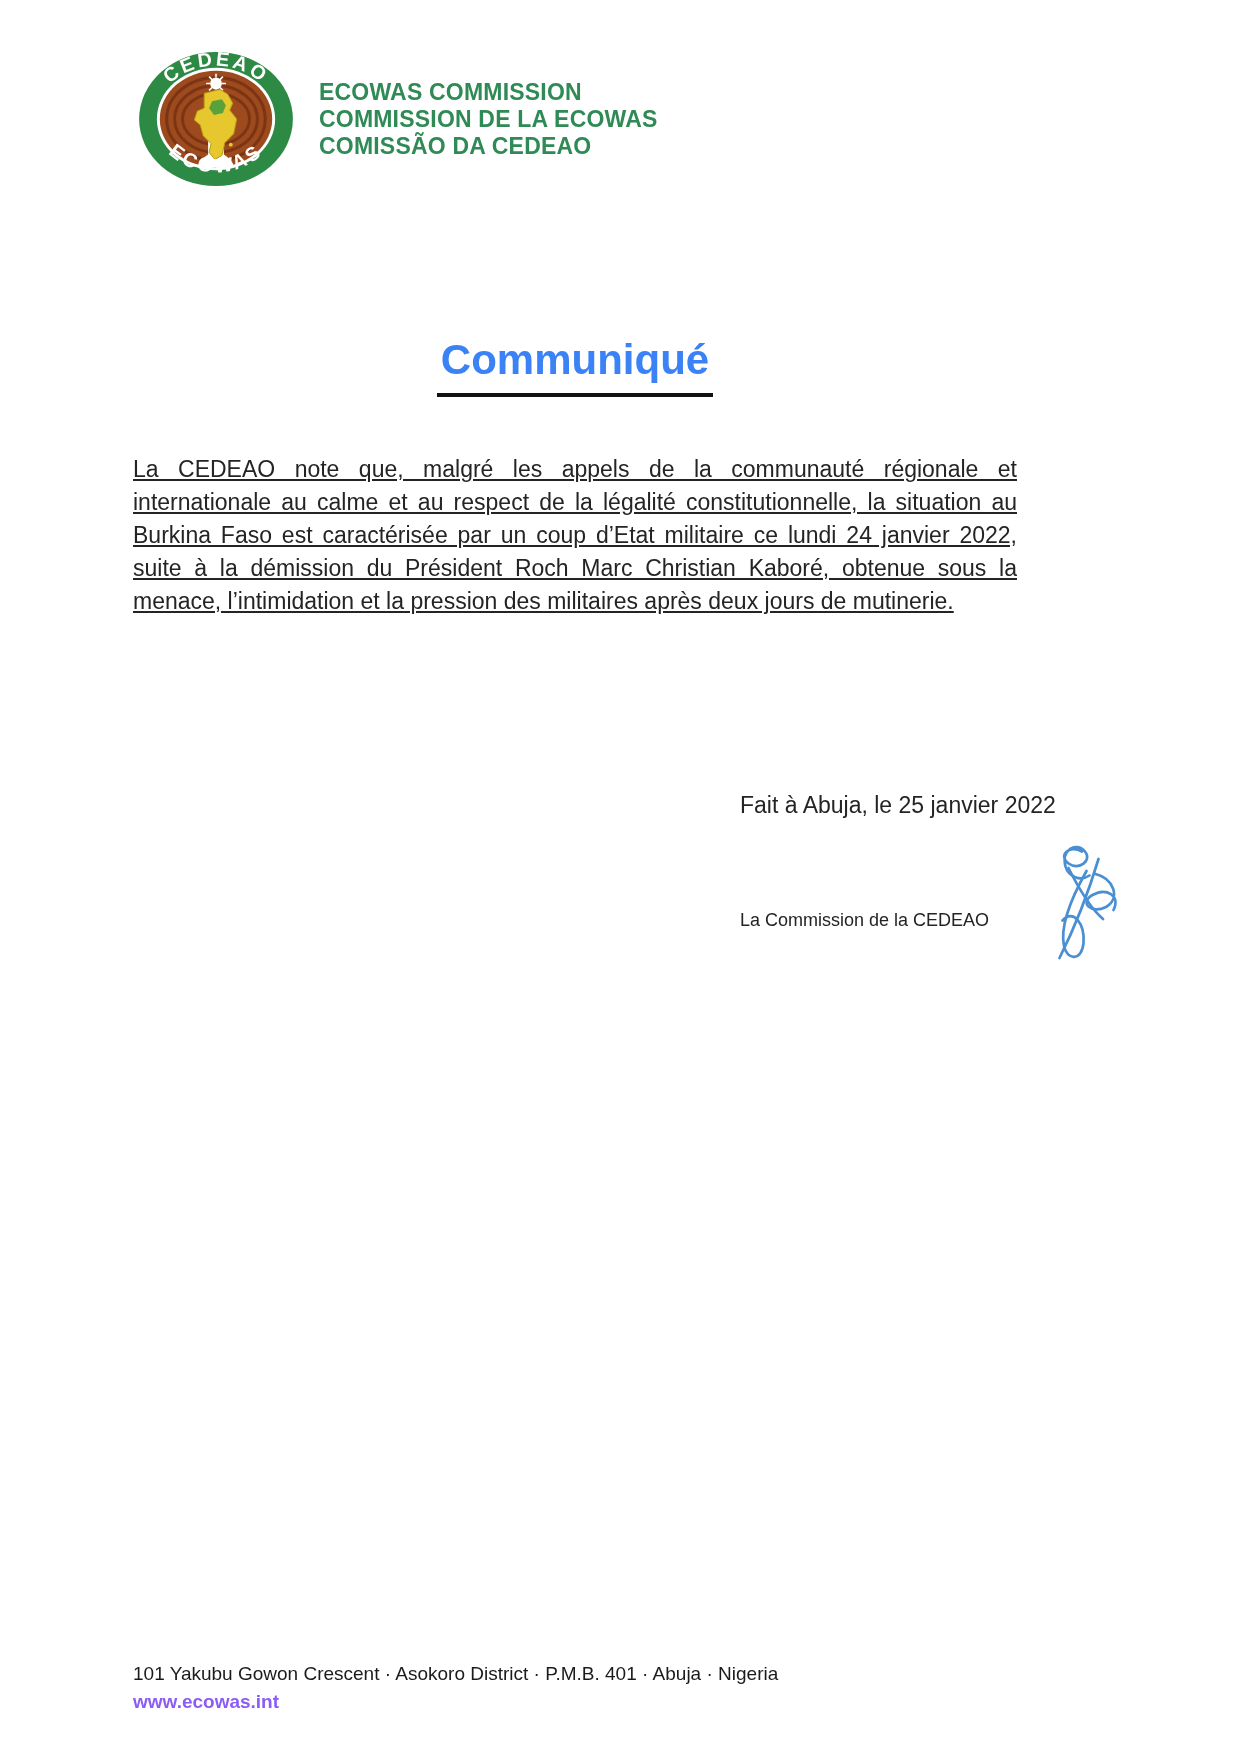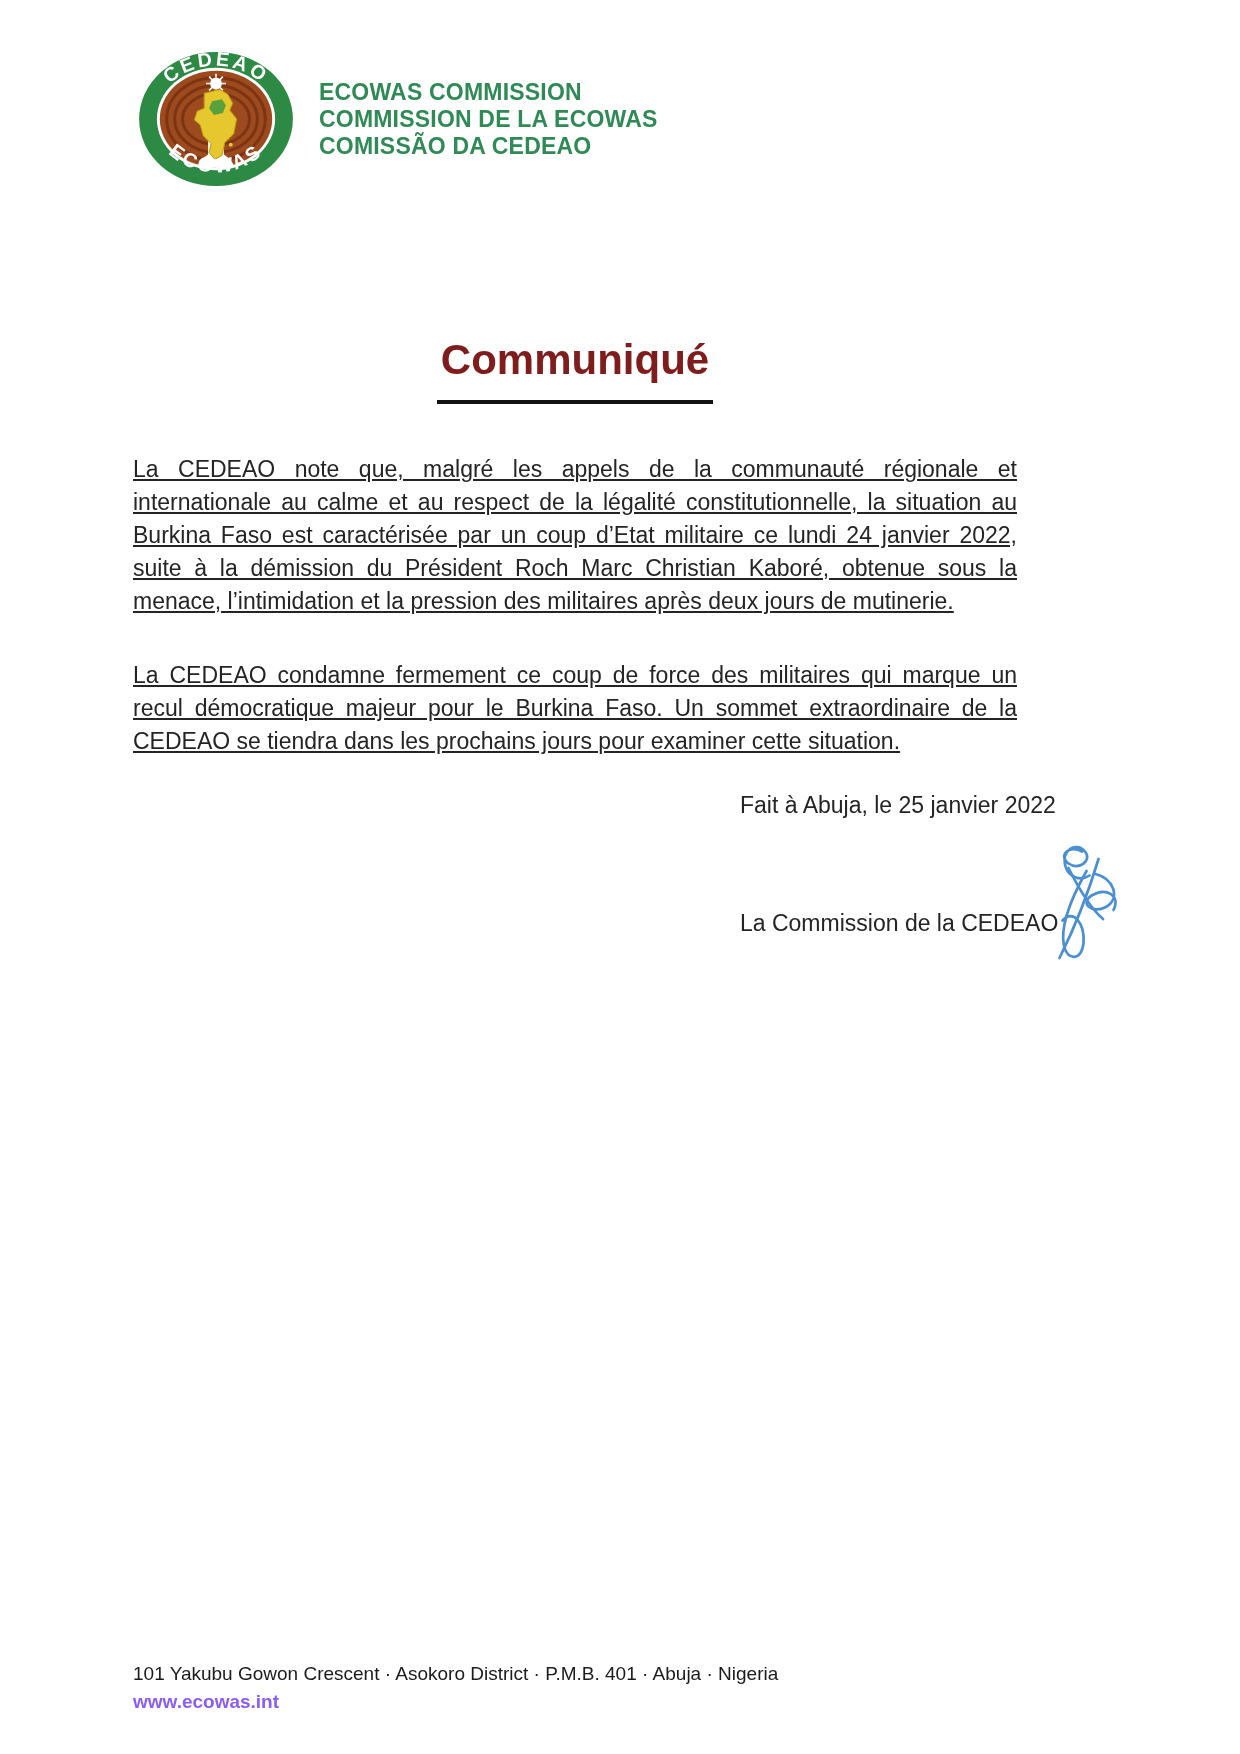--- a/index.html
+++ b/index.html
@@ -38,23 +38,23 @@
     position: absolute;
     top: 336px;
     left: 133px;
     width: 884px;
     text-align: center;
   }
   .title-block .title-text {
     display: inline-block;
     font-size: 42px;
     font-weight: bold;
-    color: #7f1d1d;
+    color: #3b82f6;
     border-bottom: 4px solid #121212;
-    padding: 0 4px 16px 4px;
+    padding: 0 4px 9px 4px;
   }
 
   
   .para {
     position: absolute;
     left: 133px;
     width: 884px;
     text-align: justify;
     font-size: 23px;
     line-height: 33px;
@@ -69,21 +69,21 @@
     position: absolute;
     top: 792px;
     left: 740px;
     font-size: 23px;
     color: #242424;
   }
   .signatory {
     position: absolute;
     top: 910px;
     left: 740px;
-    font-size: 23px;
+    font-size: 18px;
     color: #242424;
   }
   .signature-wrap {
     position: absolute;
     top: 838px;
     left: 1042px;
     width: 92px;
     height: 138px;
   }
 
@@ -166,21 +166,20 @@
       <div>COMMISSION DE LA ECOWAS</div>
       <div>COMISSÃO DA CEDEAO</div>
     </div>
   </div>
 
   <div class="title-block">
     <span class="title-text">Communiqué</span>
   </div>
 
   <p class="para para-1">La CEDEAO note que, malgré les appels de la communauté régionale et internationale au calme et au respect de la légalité constitutionnelle, la situation au Burkina Faso est caractérisée par un coup d’Etat militaire ce lundi 24 janvier 2022, suite à la démission du Président Roch Marc Christian Kaboré, obtenue sous la menace, l’intimidation et la pression des militaires après deux jours de mutinerie.</p>
-  <p class="para para-2">La CEDEAO condamne fermement ce coup de force des militaires qui marque un recul démocratique majeur pour le Burkina Faso. Un sommet extraordinaire de la CEDEAO se tiendra dans les prochains jours pour examiner cette situation.</p>
 
   <div class="dateline">Fait à Abuja, le 25 janvier 2022</div>
 
   <div class="signature-wrap">
     <svg viewBox="0 0 60 92" width="92" height="138" aria-hidden="true">
       <g fill="none" stroke="#4a8fd2" stroke-width="1.8" stroke-linecap="round">
         <path d="M26,9 C17,4 10,12 17,17 C24,22 33,15 28,9 C22,2 12,8 15,19 C17,26 25,29 31,25"></path>
         <path d="M29,22 C20,38 11,58 14,72 C16,82 26,82 27,70 C28,57 20,47 13,55"></path>
         <path d="M37,14 C31,34 22,58 11,80"></path>
         <path d="M17,20 C25,36 33,48 40,54"></path>

